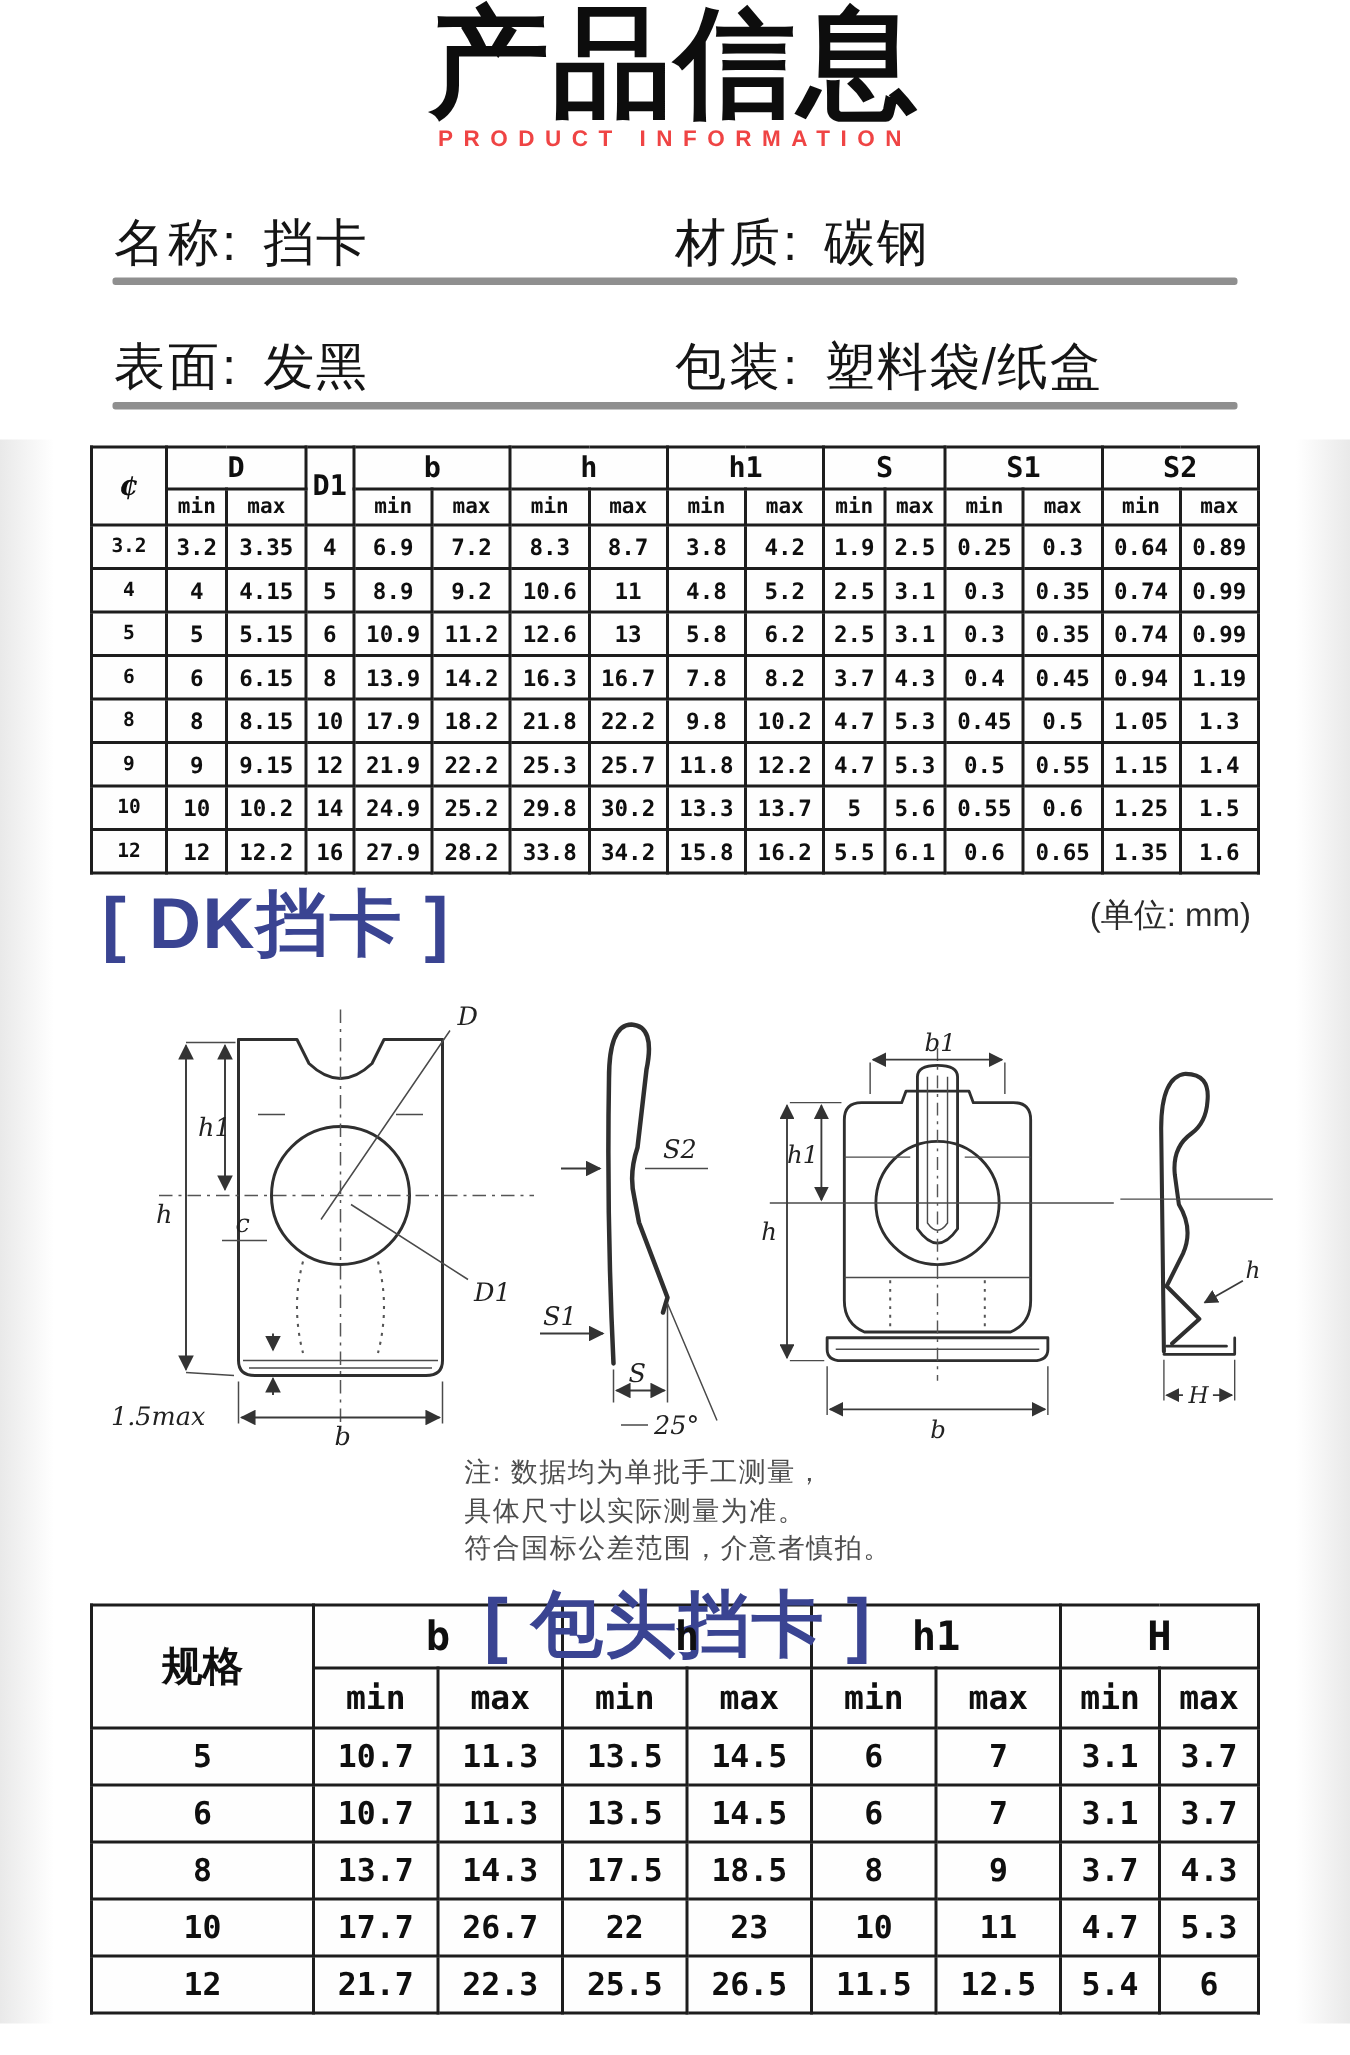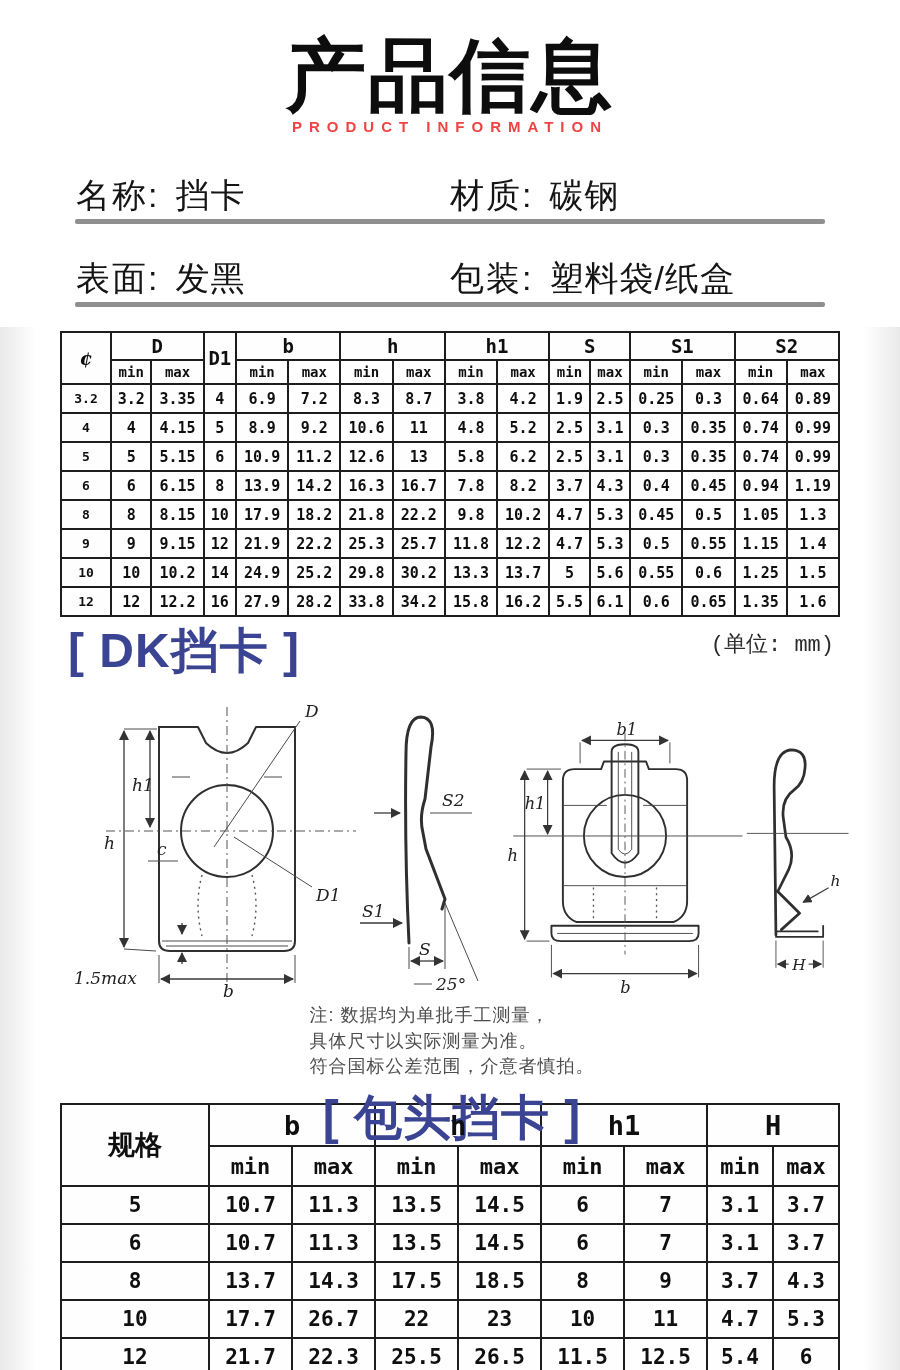--- a/index.html
+++ b/index.html
@@ -1,21 +1,21 @@
 <!DOCTYPE html>
 <html><head>
 <meta charset="utf-8">
 <style>
   html,body{margin:0;padding:0;}
   body{
     width:900px;height:1370px;background:#ffffff;overflow:hidden;
     font-family:"Liberation Sans","DejaVu Sans",sans-serif;color:#111;
   }
   
-  .title-block{padding-top:34px;text-align:center;}
+  .title-block{text-align:center;}
   .page-title{font-size:80px;line-height:1.05;font-weight:900;color:#0d0d0d;letter-spacing:2px;margin:0;}
   .page-subtitle{margin-top:0px;font-size:15px;font-weight:700;letter-spacing:7px;color:#ef4444;}
   
   .info{padding:0 60px;margin-top:26px;}
   .info-row{display:flex;align-items:baseline;padding:0 16px;height:46px;}
   .info-cell{width:50%;display:flex;align-items:baseline;font-size:34px;color:#151515;margin-top:12px;}
   .info-label{letter-spacing:2px;}
   .info-value{margin-left:16px;letter-spacing:1px;}
   .divider{height:5px;background:#8f8f8f;margin:12px 15px 20px 15px;border-radius:2px;}
   
@@ -34,21 +34,21 @@
   .dk-table td:first-child{font-size:13px;font-weight:900;width:46px;}
   .dk-table th.dia{font-family:"DejaVu Serif",serif;font-style:italic;font-size:34px;font-weight:700;width:46px;}
   
   .bt-table thead tr:first-child th{font-size:27px;font-weight:700;height:40px;padding:0;}
   .bt-table thead tr:last-child th{font-size:22px;font-weight:700;height:38px;padding:0;}
   .bt-table td{font-size:21px;font-weight:700;height:36px;padding:0;}
   .bt-table th.spec{width:146px;font-family:Liberation Mono, monospace;font-size:27px;font-weight:800;}
   
   .heading-row{display:flex;justify-content:space-between;align-items:flex-start;padding:10px 6px 2px 8px;height:58px;}
   .blue-heading{color:#3a4492;font-weight:800;font-size:48px;letter-spacing:1px;line-height:1;}
-  .unit-note{font-family:Liberation Mono, monospace;font-size:22px;color:#2b2b2b;margin-top:2px;}
+  .unit-note{font-family:Liberation Sans, sans-serif;font-size:22px;color:#2b2b2b;margin-top:2px;}
   .note-row{display:flex;justify-content:space-between;align-items:center;padding:2px 4px 8px 8px;height:92px;flex-direction:column;}
   .note-text{font-size:18px;line-height:1.42;color:#4d4d4d;letter-spacing:1px;}
   .bt-heading{align-self:center;margin-top:14px;}
   
   .diagrams{position:relative;height:312px;margin-top:2px;}
   .dk-front{position:absolute;left:2px;top:0;}
   .dk-side{position:absolute;left:288px;top:2px;}
   .bt-front{position:absolute;left:436px;top:24px;}
   .bt-side{position:absolute;left:676px;top:28px;}
   svg .body{stroke:#2f2f2f;stroke-width:2;fill:none;stroke-linejoin:round;stroke-linecap:round;}

